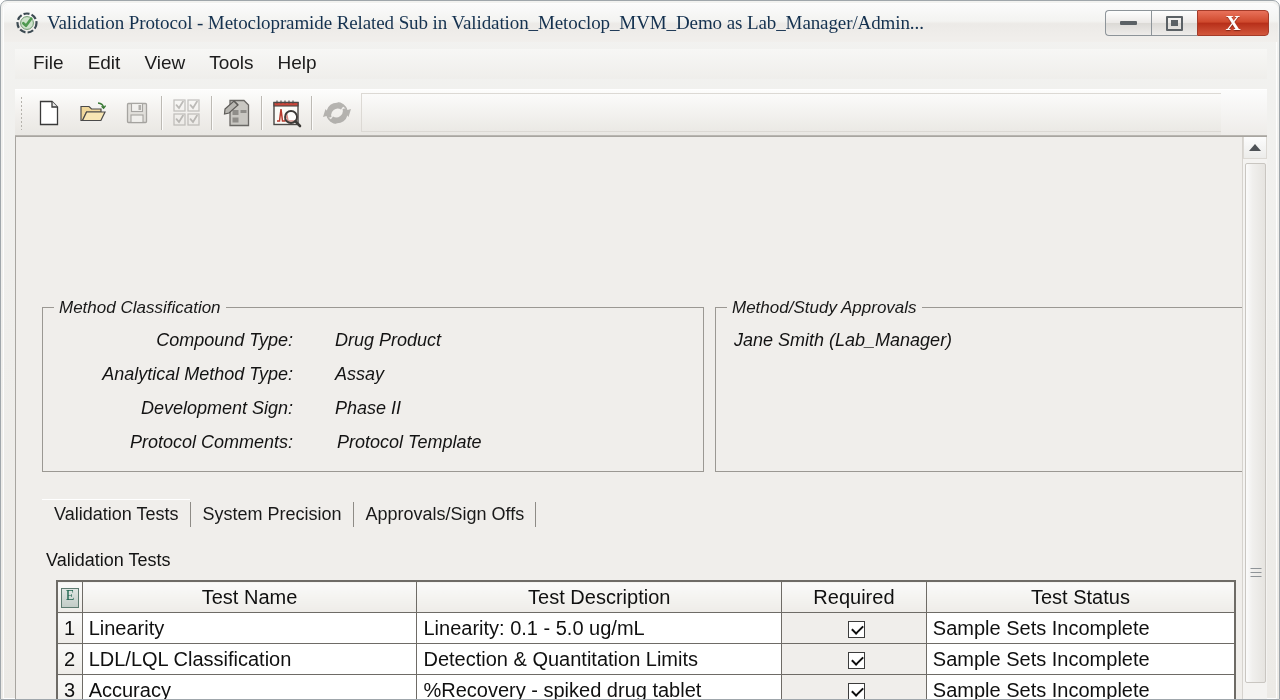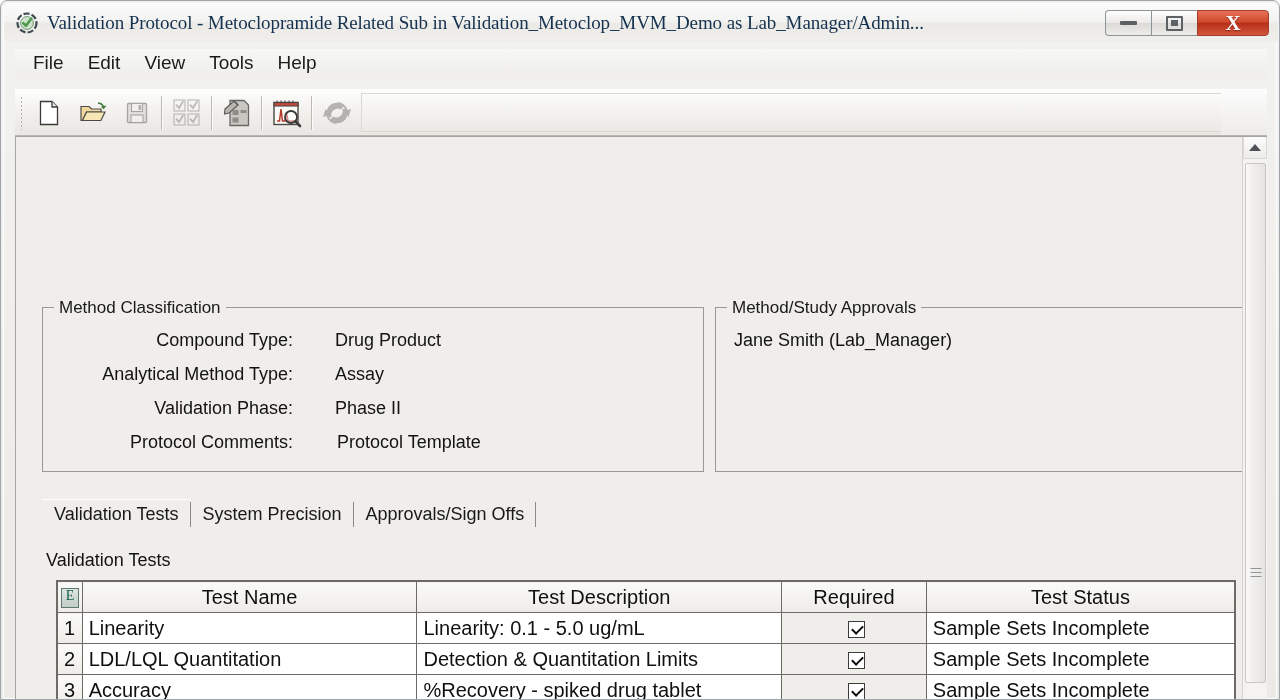--- a/index.html
+++ b/index.html
@@ -134,20 +134,21 @@
     width: 1227px; height: 565px;
     background: #f0eeeb;
     overflow: hidden;
   }
 
   
   .groupbox {
     position: absolute;
     border: 1px solid #9b9893;
     background: transparent;
+    font-style: italic;
   }
   .groupbox > .gb-title {
     position: absolute; top: -10px; left: 11px;
     background: #f0eeeb; padding: 0 5px;
     font-size: 17px; color: #191919; white-space: nowrap;
   }
   #gb-classification { left: 26px; top: 170px; width: 662px; height: 165px; }
   #gb-approvals      { left: 699px; top: 170px; width: 528px; height: 165px; }
 
   .field-row { position: absolute; display: flex; align-items: baseline; gap: 24px; }
@@ -418,21 +419,21 @@
           <div class="field-label" style="width:250px;">Compound Type:</div>
           <div class="field-value" style="margin-left:18px;">Drug Product</div>
         </div>
 
         <div class="field-row" style="left:0; top:56px; width:630px;">
           <div class="field-label" style="width:250px;">Analytical Method Type:</div>
           <div class="field-value" style="margin-left:18px;">Assay</div>
         </div>
 
         <div class="field-row" style="left:0; top:90px; width:630px;">
-          <div class="field-label" style="width:250px;">Validation Phase:</div>
+          <div class="field-label" style="width:250px;">Development Sign:</div>
           <div class="field-value" style="margin-left:18px;">Phase II</div>
         </div>
 
         <div class="field-row" style="left:0; top:124px; width:630px;">
           <div class="field-label" style="width:250px;">Protocol Comments:</div>
           <div class="field-value" style="margin-left:20px;">Protocol Template</div>
         </div>
       </div>
 
       <div class="groupbox" id="gb-approvals">
@@ -469,21 +470,21 @@
               <td class="cell-rownum">1</td>
               <td>Linearity</td>
               <td>Linearity: 0.1 - 5.0 ug/mL</td>
               <td class="cell-req">
                 <span class="checkbox"></span>
               </td>
               <td>Sample Sets Incomplete</td>
             </tr>
             <tr>
               <td class="cell-rownum">2</td>
-              <td>LDL/LQL Quantitation</td>
+              <td>LDL/LQL Classification</td>
               <td>Detection &amp; Quantitation Limits</td>
               <td class="cell-req">
                 <span class="checkbox"></span>
               </td>
               <td>Sample Sets Incomplete</td>
             </tr>
             <tr>
               <td class="cell-rownum">3</td>
               <td>Accuracy</td>
               <td>%Recovery - spiked drug tablet</td>

